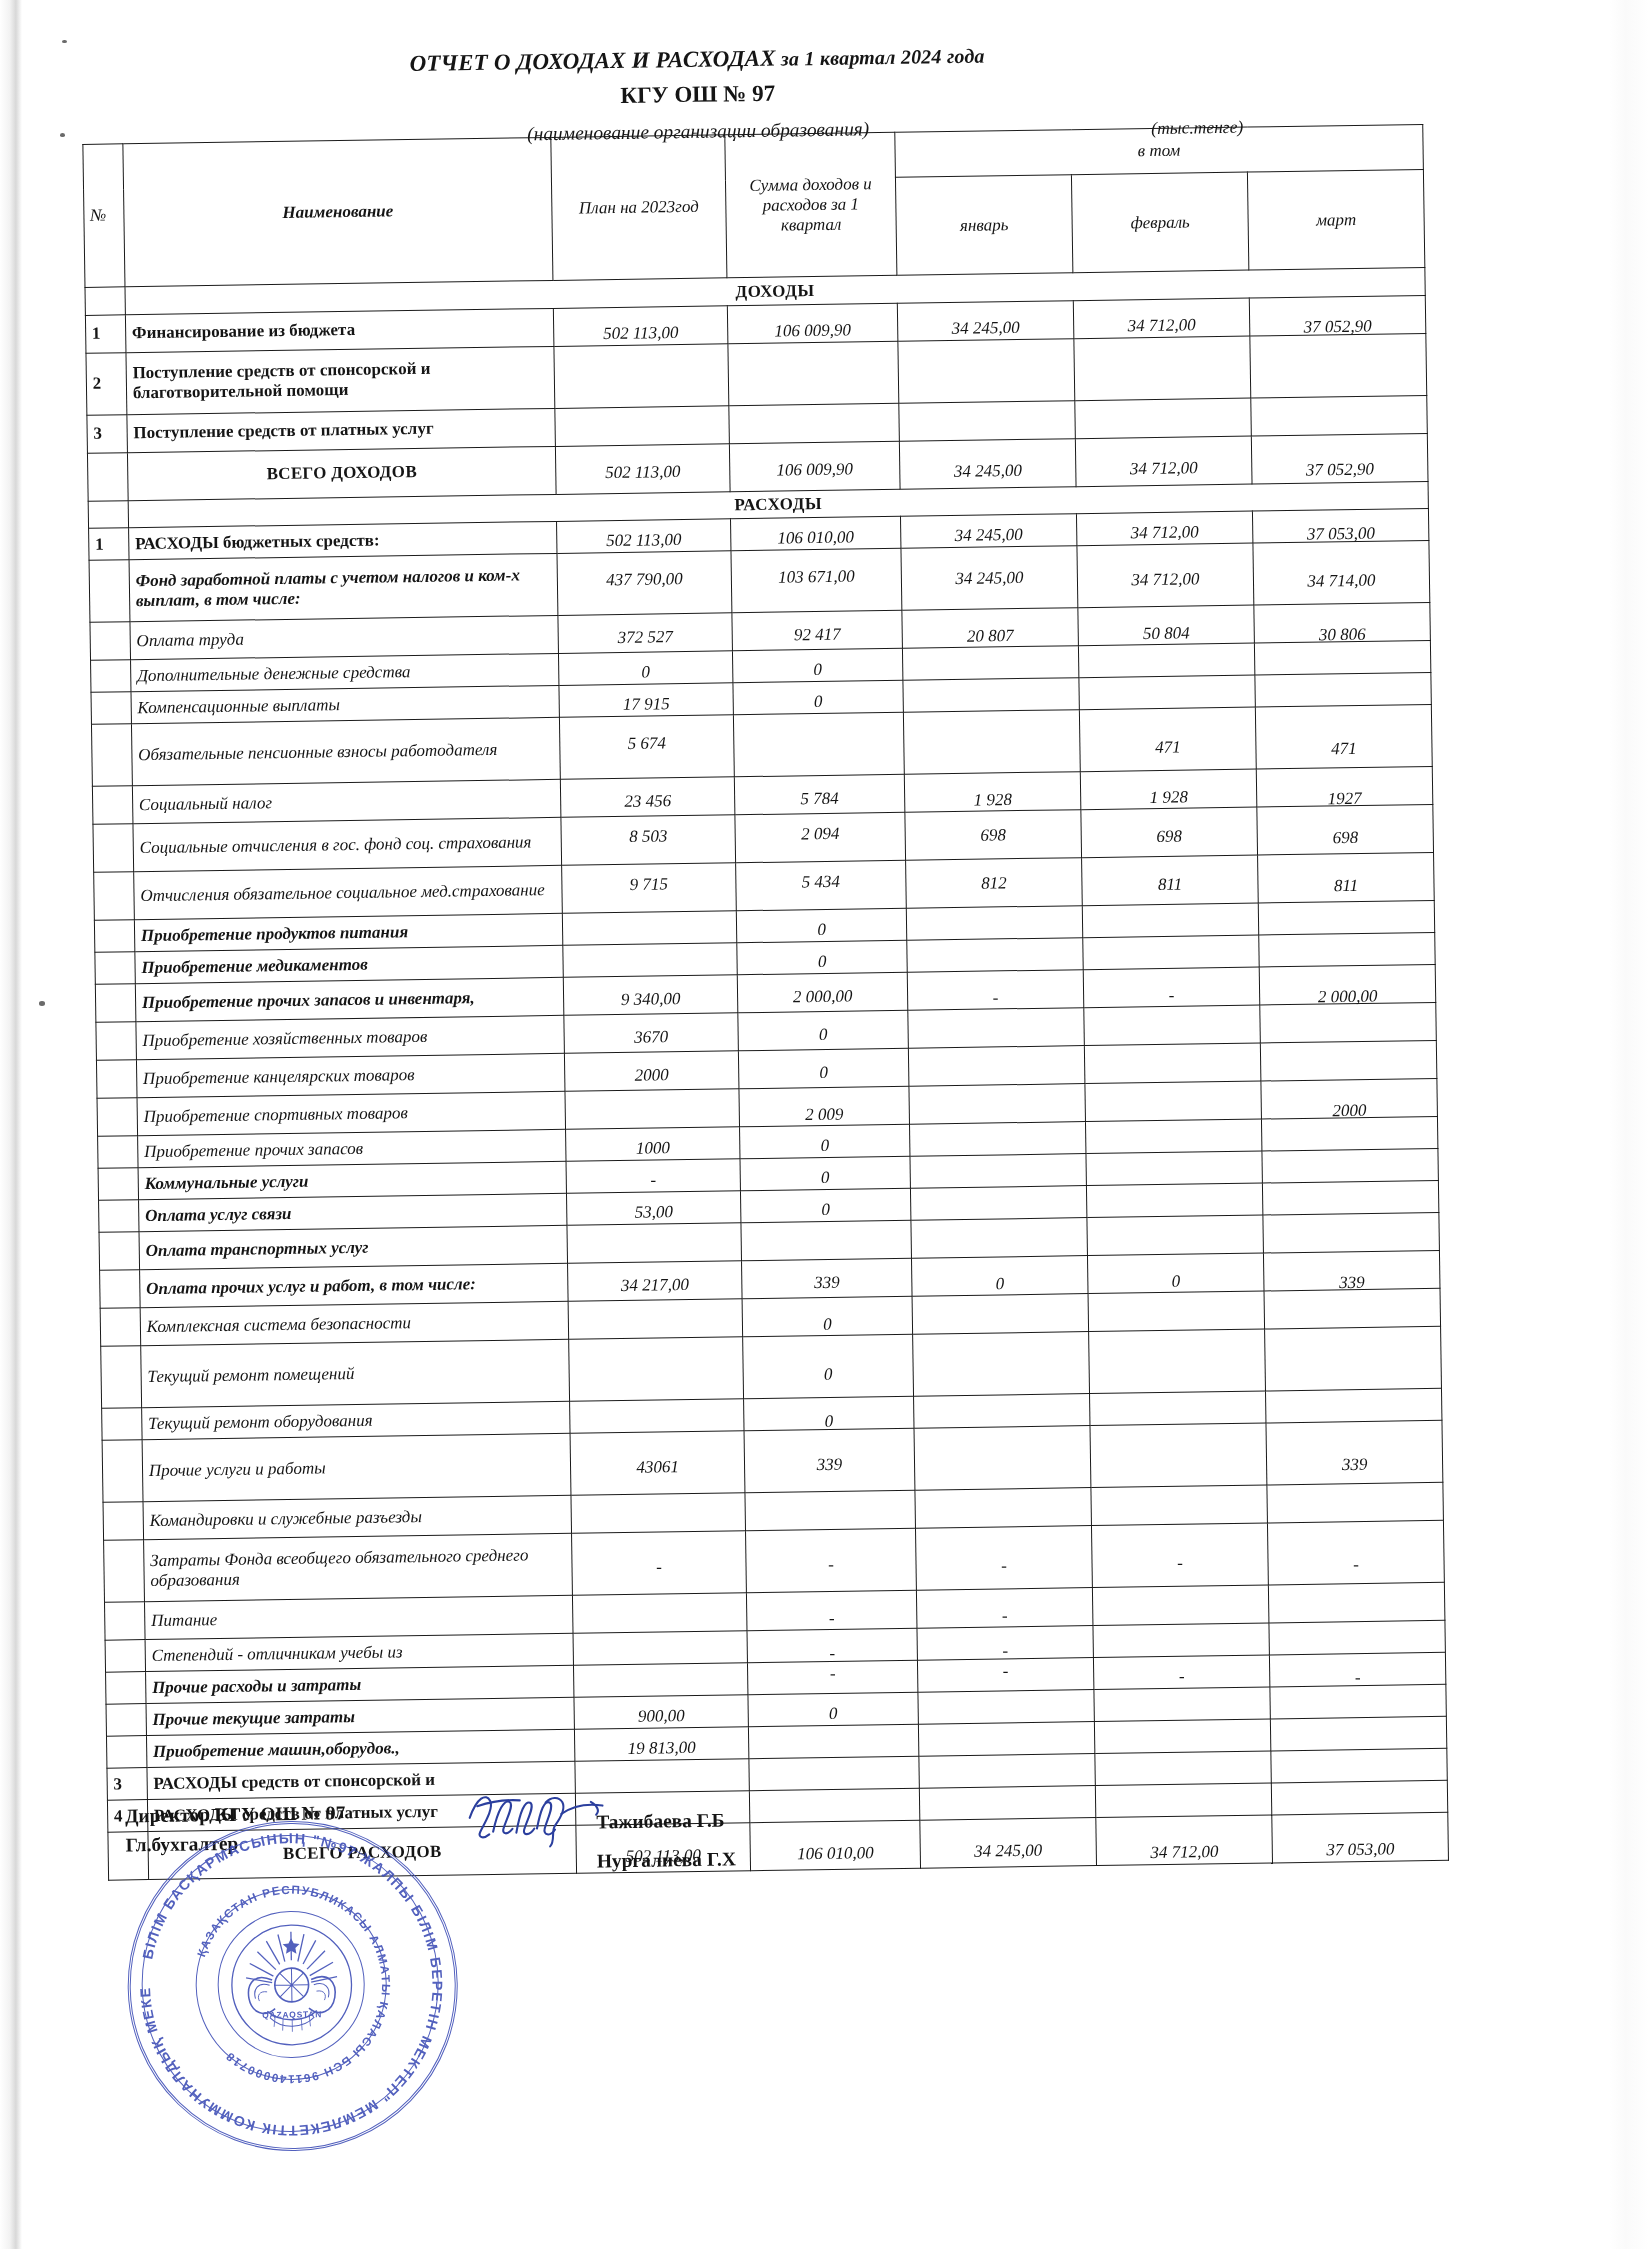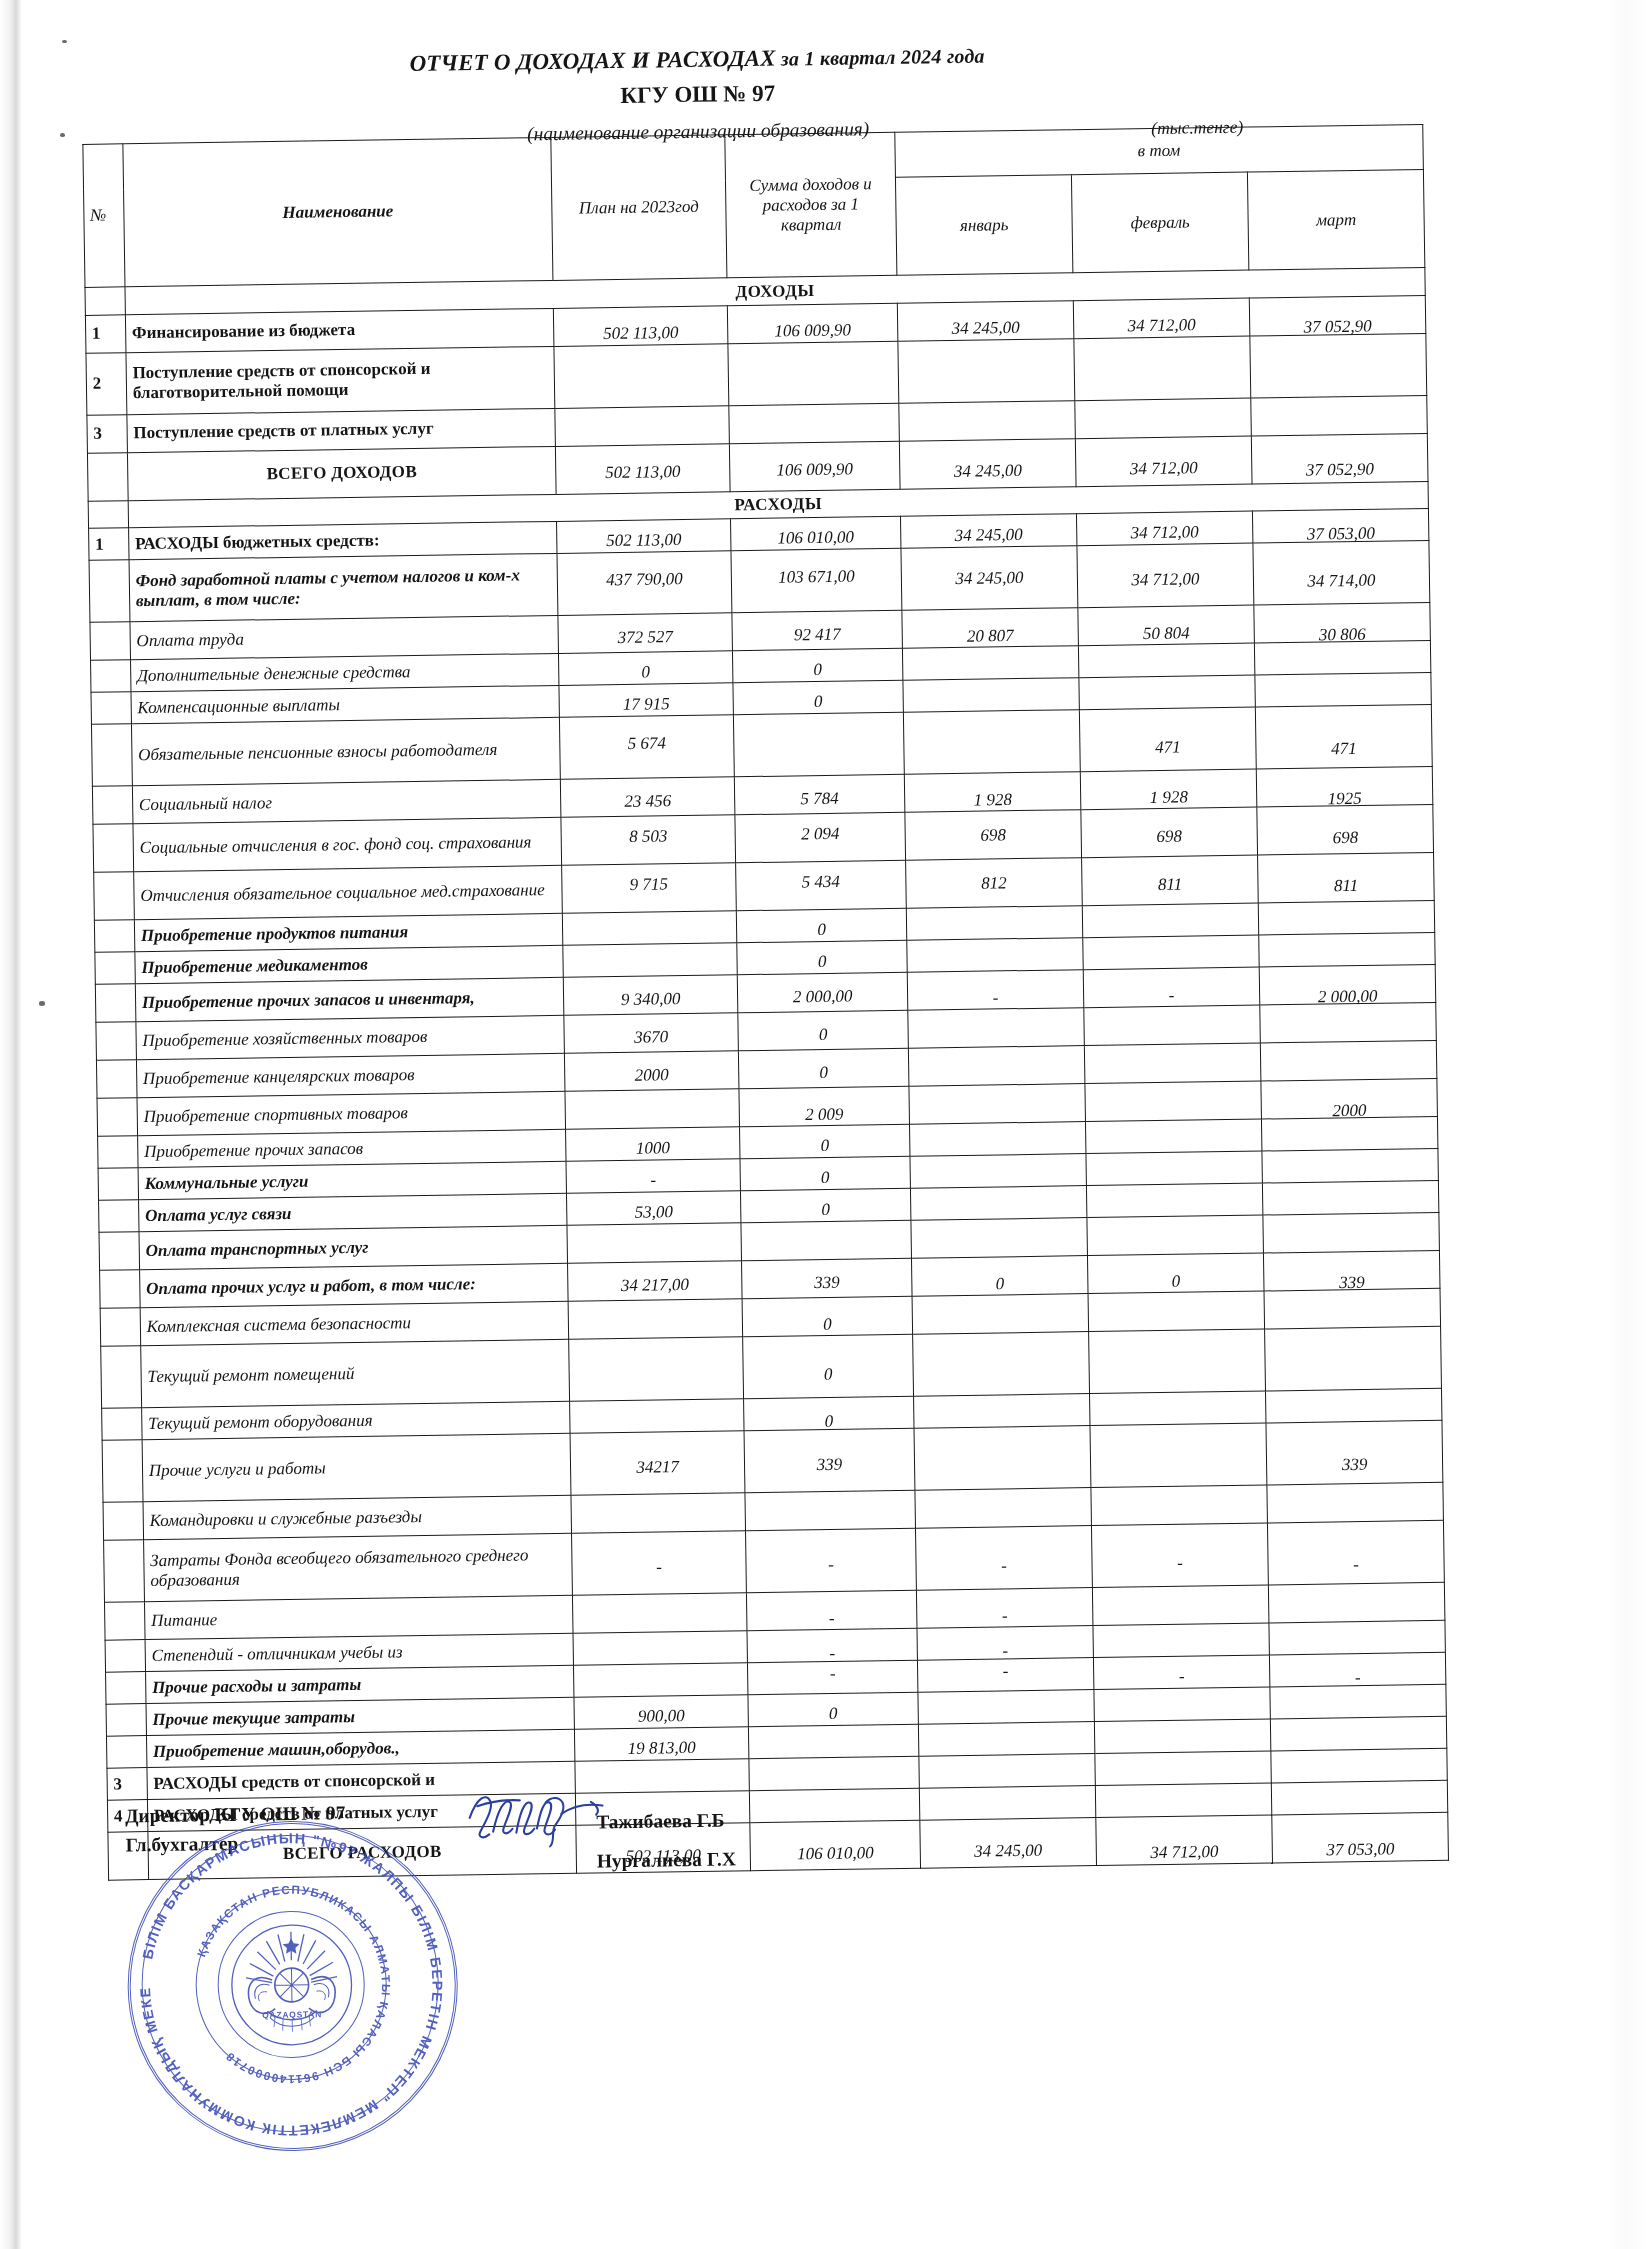--- a/index.html
+++ b/index.html
@@ -295,21 +295,21 @@
         <td class="val dn3"><span>471</span></td>
       </tr>
 
       <tr class="h-mid">
         <td class="num"></td>
         <td class="label ital">Социальный налог</td>
         <td class="val dn1"><span>23 456</span></td>
         <td class="val dn1"><span>5 784</span></td>
         <td class="val dn2"><span>1 928</span></td>
         <td class="val dn2"><span>1 928</span></td>
-        <td class="val dn3"><span>1925</span></td>
+        <td class="val dn3"><span>1927</span></td>
       </tr>
 
       <tr class="h-tall">
         <td class="num"></td>
         <td class="label ital">Социальные отчисления в гос. фонд соц. страхования</td>
         <td class="val up1"><span>8 503</span></td>
         <td class="val up1"><span>2 094</span></td>
         <td class="val"><span>698</span></td>
         <td class="val dn1"><span>698</span></td>
         <td class="val dn2"><span>698</span></td>
@@ -461,21 +461,21 @@
         <td class="val"><span></span></td>
         <td class="val dn2"><span>0</span></td>
         <td class="val"><span></span></td>
         <td class="val"><span></span></td>
         <td class="val"><span></span></td>
       </tr>
 
       <tr class="h-xl">
         <td class="num"></td>
         <td class="label ital">Прочие услуги и работы</td>
-        <td class="val dn1"><span>34217</span></td>
+        <td class="val dn1"><span>43061</span></td>
         <td class="val dn1"><span>339</span></td>
         <td class="val"><span></span></td>
         <td class="val"><span></span></td>
         <td class="val dn3"><span>339</span></td>
       </tr>
 
       <tr class="h-mid">
         <td class="num"></td>
         <td class="label ital">Командировки и служебные разъезды</td>
         <td class="val"><span></span></td>

